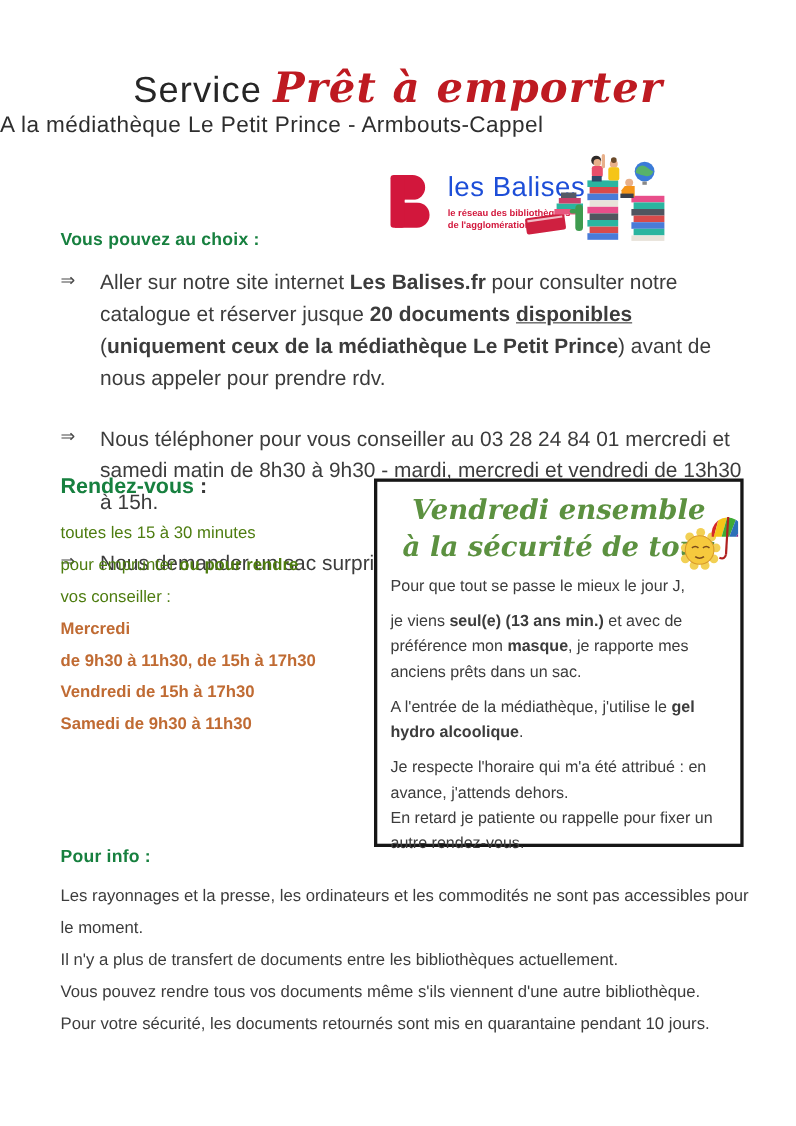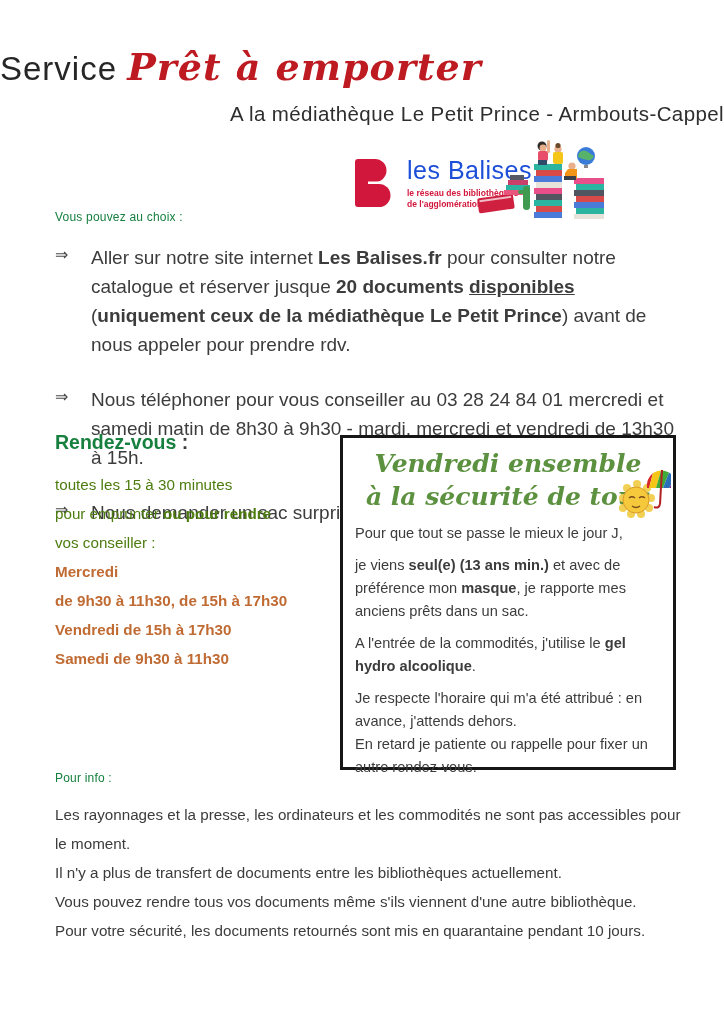--- a/index.html
+++ b/index.html
@@ -8,46 +8,46 @@
     position:relative;
     width:724px; height:1024px;
     margin:0 auto;
     background:#ffffff;
     font-family:"Liberation Sans", sans-serif;
     color:#3c3c3c;
     overflow:hidden;
   }
   
   .title-row {
-    position:absolute; top:44px; left:0; width:100%;
-    white-space:nowrap;
+    position:absolute; top:57px; left:0; width:100%;
+    text-align:center; white-space:nowrap;
   }
   .title-prefix {
     font-size:33px; color:#262626; letter-spacing:1px; font-weight:400;
   }
   .title-script {
     font-family:"DejaVu Serif", serif;
     font-style:italic; font-weight:700;
     font-size:38px; color:#be1a21; letter-spacing:1px;
   }
   .subtitle {
     position:absolute; top:102px; left:0; width:100%;
-    text-align:right; font-size:20.5px; color:#2e2e2e; letter-spacing:0.4px;
+    text-align:left; font-size:20.5px; color:#2e2e2e; letter-spacing:0.4px;
   }
   
   .logo-block { position:absolute; left:353px; top:150px; height:70px; }
   .logo-letter { position:absolute; left:0; top:8px; }
   .logo-text { position:absolute; left:54px; top:6px; width:160px; }
   .brand-name { font-size:25px; color:#1d4ed8; letter-spacing:0.5px; }
   .brand-tagline { margin-top:3px; font-size:8.5px; font-weight:bold; color:#d2173c; line-height:1.25; }
   .illustration { position:absolute; left:468px; top:138px; }
   
   .green-heading {
     position:absolute; left:55px;
-    font-size:12px; font-weight:normal; color:#17803f; letter-spacing:0.2px;
+    font-size:16px; font-weight:bold; color:#17803f; letter-spacing:0.2px;
   }
   
   .bullets { position:absolute; left:55px; top:243px; width:622px; }
   .bullet-item { display:flex; margin-bottom:26px; }
   .bullet-arrow { width:36px; flex:0 0 36px; font-size:16px; color:#4a4a4a; padding-top:2px; }
   .bullet-text { flex:1; font-size:19px; line-height:29px; color:#3c3c3c; }
   
   .rdv { position:absolute; left:55px; top:431px; width:285px; }
   .rdv-heading { font-size:19.5px; font-weight:bold; color:#17803f; margin-bottom:16px; }
   .rdv-heading .colon { color:#3a3a3a; font-weight:bold; }
@@ -220,21 +220,21 @@
           <path d="M16 6 L 22 -9.5 A 17 17 0 0 1 28 -3 L 22 6 Z" fill="#2b6fb8"></path>
           <path d="M22 6 L 28 -3 A 17 17 0 0 1 30 6 Z" fill="#7b2d8b"></path>
           <line x1="15" y1="-12" x2="13" y2="22" stroke="#b02020" stroke-width="2"></line>
           <path d="M13 22 q-1 5 -6 3" stroke="#b02020" stroke-width="2" fill="none"></path>
         </g>
       </svg>
     </span>
     <div class="safety-body">
       <p class="safety-p"><span>Pour que tout se passe le mieux le jour J,</span></p>
       <p class="safety-p"><span>je viens </span><span style="font-weight: bold;">seul(e) (13 ans min.)</span><span> et avec de préférence mon </span><span style="font-weight: bold;">masque</span><span>, je rapporte mes anciens prêts dans un sac.</span></p>
-      <p class="safety-p"><span>A l'entrée de la commodités, j'utilise le </span><span style="font-weight: bold;">gel hydro alcoolique</span><span>.</span></p>
+      <p class="safety-p"><span>A l'entrée de la médiathèque, j'utilise le </span><span style="font-weight: bold;">gel hydro alcoolique</span><span>.</span></p>
       <p class="safety-p" style="margin-bottom:0;"><span>Je respecte l'horaire qui m'a été attribué : en avance, j'attends dehors.</span></p>
       <p class="safety-p"><span>En retard je patiente ou rappelle pour fixer un autre rendez-vous.</span></p>
     </div>
   </div>
 
   <div class="green-heading" style="top:771px;">Pour info :</div>
   <div class="info">
     <p class="info-p">Les rayonnages et la presse, les ordinateurs et les commodités ne sont pas accessibles pour le moment.</p>
     <p class="info-p">Il n'y a plus de transfert de documents entre les bibliothèques actuellement.</p>
     <p class="info-p">Vous pouvez rendre tous vos documents même s'ils viennent d'une autre bibliothèque.</p>

